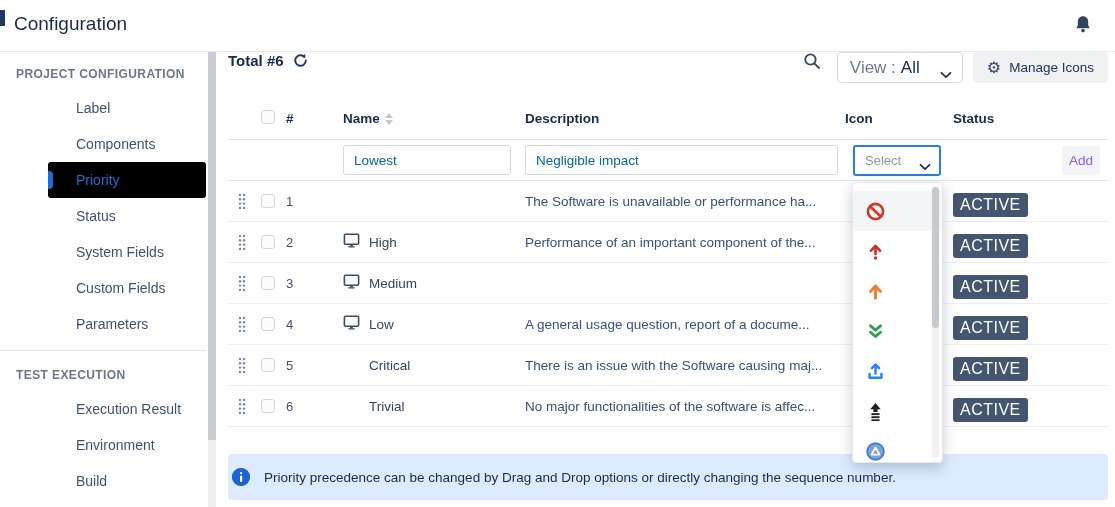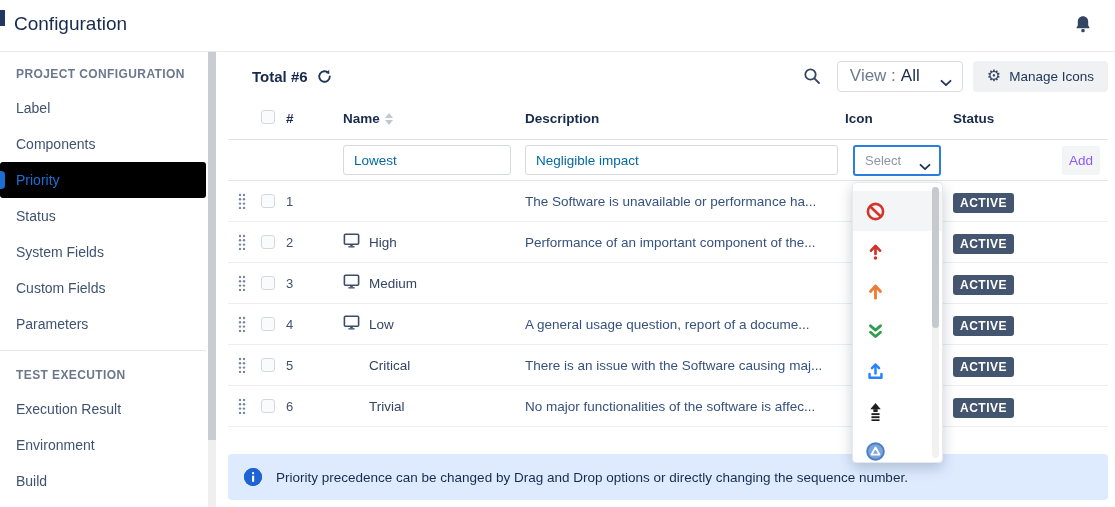--- a/index.html
+++ b/index.html
@@ -8,33 +8,33 @@
 
   
   .app-header { position:absolute; left:0; top:0; width:1115px; height:52px; background:#fff; border-bottom:1px solid #e9eaee; }
   .brand-tab { position:absolute; left:0; top:10px; width:5px; height:16px; background:#22365f; }
   .app-title { position:absolute; left:14px; top:13px; font-size:19px; color:#172b4d; }
   .bell { position:absolute; right:22px; top:14px; width:20px; height:22px; cursor:pointer; }
 
   
   .sidebar { position:absolute; left:0; top:52px; width:206px; bottom:0; background:#fff; padding-top:6px; }
   .side-section-label { height:32px; line-height:32px; padding-left:16px; font-size:12px; font-weight:bold; color:#6b778c; letter-spacing:.4px; }
-  .side-item { position:relative; height:36px; line-height:36px; padding-left:16px; font-size:14px; color:#3f5370; cursor:pointer; border-radius:3px; }
+  .side-item { position:relative; height:36px; line-height:36px; padding-left:28px; font-size:14px; color:#3f5370; cursor:pointer; border-radius:3px;margin-left:48px; }
   .side-item.active { background:#000000; color:#1b6fd4; }
   .side-item.active::before { content:""; position:absolute; left:0; top:9px; width:5px; height:18px; background:#1b6fd4; border-radius:0 4px 4px 0; }
   .side-divider { height:1px; background:#e5e7eb; margin:8px 0; }
 
   
   .vscroll { position:absolute; left:208px; top:52px; bottom:0; width:8px; background:#efefef; }
   .vscroll-thumb { width:8px; height:388px; background:#c9cdd3; }
 
   
   .main { position:absolute; left:228px; top:52px; width:880px; }
 
-  .toolbar { position:relative; height:48px; display:flex; align-items:center;margin-left:24px; }
+  .toolbar { position:relative; height:48px; display:flex; align-items:flex-start; }
   .total-label { font-size:15px; font-weight:bold; color:#172b4d; }
   .refresh-icon { margin-left:8px; width:17px; height:17px; cursor:pointer; }
   .toolbar-spacer { flex:1; }
   .search-icon { width:18px; height:18px; cursor:pointer; margin-right:16px; }
   .view-select { width:126px; height:31px; border:1px solid #d9dce1; border-radius:4px; background:#fff; display:flex; align-items:center; padding:0 10px 0 12px; cursor:pointer; font-size:17px; }
   .view-label { color:#6e7a8e; }
   .view-value { color:#172b4d; margin-left:5px; }
   .view-chevron { margin-left:auto; width:12px; height:8px; }
   .manage-btn { margin-left:10px; height:31px; background:#f0f1f3; border:none; border-radius:4px; display:flex; align-items:center; padding:0 14px; cursor:pointer; font-size:13.5px; color:#22365c; font-family:inherit; }
   .gear-icon { font-size:16px; color:#344563; margin-right:8px; line-height:1; }
@@ -67,24 +67,24 @@
   .trow { position:relative; height:41px; border-bottom:1px solid #eceef1; }
   .trow .cell { position:absolute; }
   .drag-handle { left:10px; top:12px; cursor:grab; }
   .row-check { left:33px; top:13px; }
   .row-seq { left:58px; top:13px; font-size:13px; color:#42526e; }
   .row-name { left:115px; top:0; height:41px; display:flex; align-items:center; }
   .monitor-icon { margin-right:9px; }
   .name-text { font-size:13.5px; color:#344563; }
   .row-desc { left:297px; top:13px; font-size:13.5px; color:#35517e; width:315px; white-space:nowrap; overflow:hidden; }
   .row-status { left:725px; top:12px; }
-  .badge { display:inline-block; background:#44556f; color:#fff; font-size:12px; font-weight:bold; letter-spacing:.5px; padding:3px 7px; border-radius:3px; }
-
-  
-  .banner { position:relative; margin-top:27px; height:46px; background:#deebff; border-radius:4px; display:flex; align-items:center; padding:0 16px; }
+  .badge { display:inline-block; background:#44556f; color:#fff; font-size:16px; font-weight:normal; letter-spacing:.5px; padding:3px 7px; border-radius:3px; }
+
+  
+  .banner { position:relative; margin-top:27px; height:46px; background:#deebff; border-radius:4px; display:flex; align-items:center; padding:0 4px; }
   .info-icon { width:18px; height:18px; border-radius:50%; background:#1d63d3; flex:none; margin-right:14px; }
   .banner-text { font-size:13.5px; color:#172b4d; }
 
   
   .icon-panel { position:absolute; left:852px; top:182px; width:91px; height:281px; background:#fff; border:1px solid #e7e9ec; border-radius:4px; box-shadow:0 5px 14px rgba(9,30,66,.22); z-index:20; padding-top:8px; }
   .icon-option { height:40px; display:flex; align-items:center; padding-left:13px; cursor:pointer; }
   .icon-option.highlight { background:#f4f5f7; }
   .panel-scroll { position:absolute; right:3px; top:4px; bottom:4px; width:7px; background:#f1f1f1; border-radius:4px; }
   .panel-thumb { width:7px; height:52%; background:#c6cacf; border-radius:4px; cursor:pointer; }
 </style>

